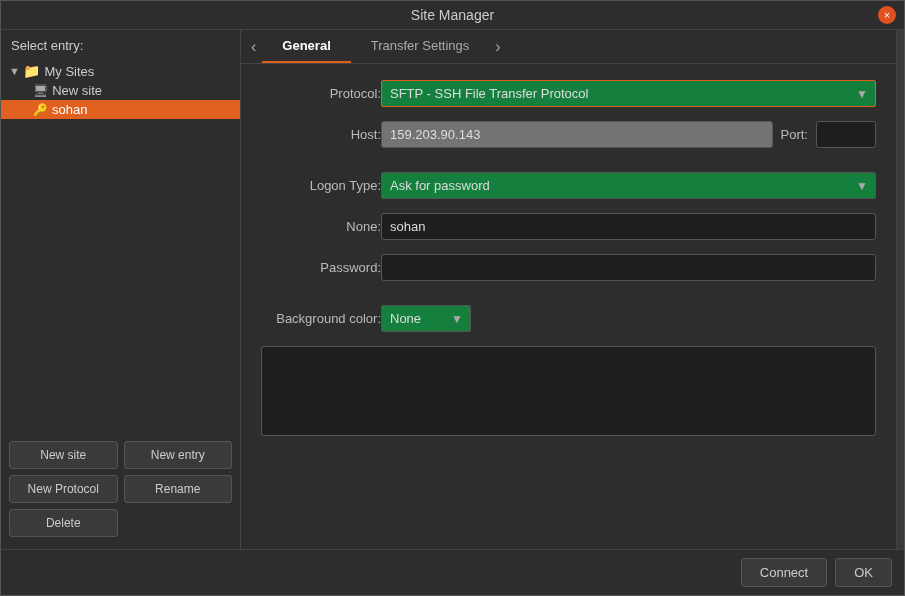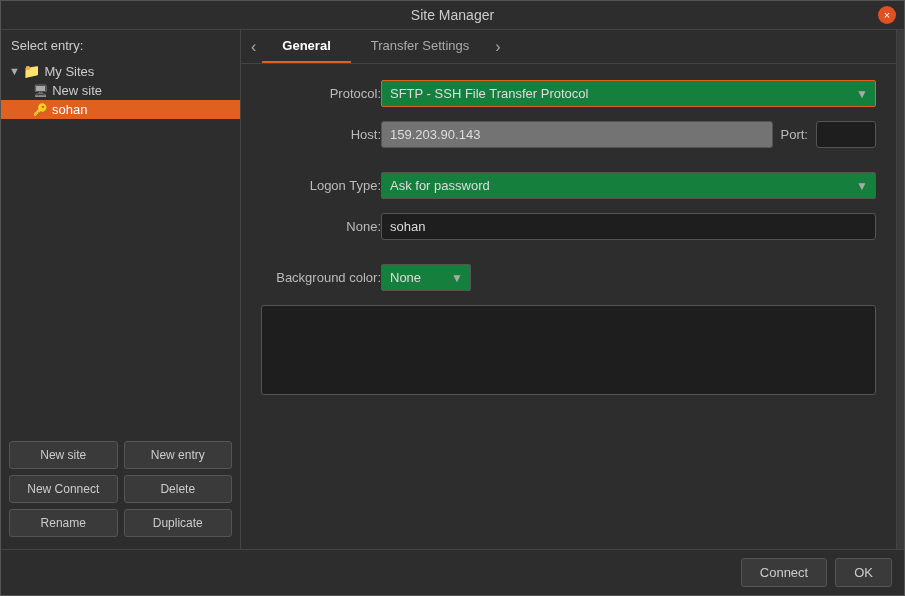--- a/index.html
+++ b/index.html
@@ -309,24 +309,23 @@
 
         <div class="tree-item selected" style="padding-left: 32px;">
           <span class="site-icon-orange">🔑</span>
           <span class="tree-label">sohan</span>
         </div>
       </div>
 
       <div class="button-area">
         <button class="btn">New site</button>
         <button class="btn">New entry</button>
-        <button class="btn">New Connect</button>
+        <button class="btn">New Protocol</button>
+        <button class="btn">Rename</button>
         <button class="btn">Delete</button>
-        <button class="btn">Rename</button>
-        <button class="btn">Duplicate</button>
       </div>
     </div>
 
     <div class="right-panel">
 
       <div class="tabs-bar">
         <button class="tab-nav-btn">‹</button>
         <div class="tab active">
           <span>General</span>
         </div>
@@ -374,20 +373,24 @@
             </select>
             <span class="select-arrow">▼</span>
           </div>
         </div>
 
         <div class="form-row">
           <span class="form-label">None:</span>
           <input class="form-control" type="text" value="sohan" style="">
         </div>
 
+        <div class="form-row">
+          <span class="form-label">Password:</span>
+          <input class="form-control" type="password" style="">
+        </div>
 
         <div class="spacer-row"></div>
 
         <div class="form-row">
           <span class="form-label">Background color:</span>
           <div class="bg-color-wrapper">
             <div class="select-wrapper" style="width:90px;">
               <select class="form-select" style="border-color:#555; width:90px;">
                 <option>None</option>
                 <option>Red</option>

